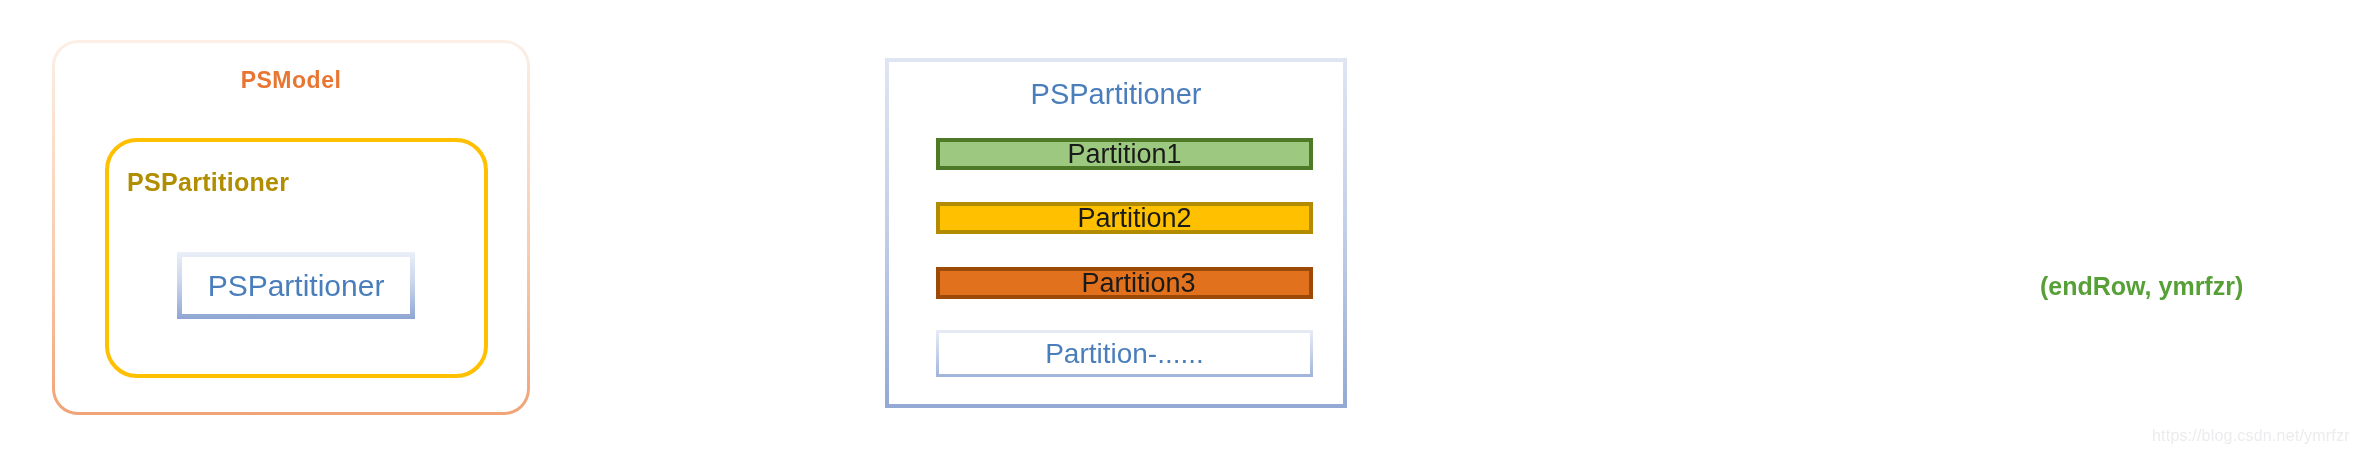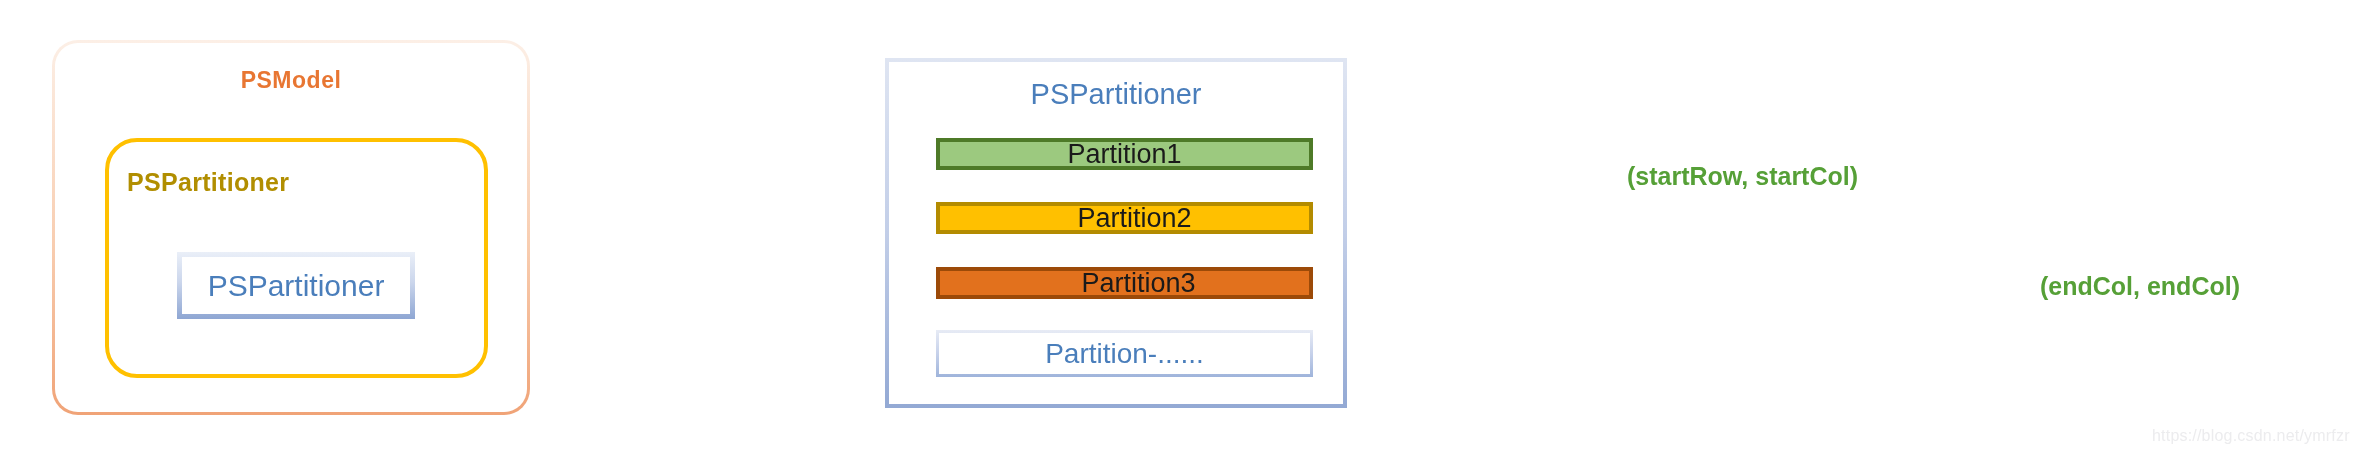--- a/index.html
+++ b/index.html
@@ -125,20 +125,19 @@
       <div class="bar bar-2" style="background-color: rgb(255, 192, 0); border-color: rgb(179, 139, 0); color: rgb(26, 26, 26); padding-left: 20px;">Partition2</div>
 
       <div class="bar bar-3" style="background-color: rgb(226, 113, 29); border-color: rgb(156, 74, 8); color: rgb(26, 26, 26);">Partition3</div>
 
       <div class="bar-more-outer">
         <div class="bar-more-inner" style="color: rgb(74, 126, 187);">Partition-......</div>
       </div>
     </div>
   </div>
 
-  <div class="start-label" style="color: rgb(86, 160, 55);">(startRow, startCol)</div>
 
 
-  <div class="end-label" style="color: rgb(86, 160, 55);">(endCol, endCol)</div>
+  <div class="end-label" style="color: rgb(86, 160, 55);">(endRow, ymrfzr)</div>
 
   <div class="watermark" style="color: rgb(236, 236, 238);">https://blog.csdn.net/ymrfzr</div>
 
 </div>
 
 </body></html>

